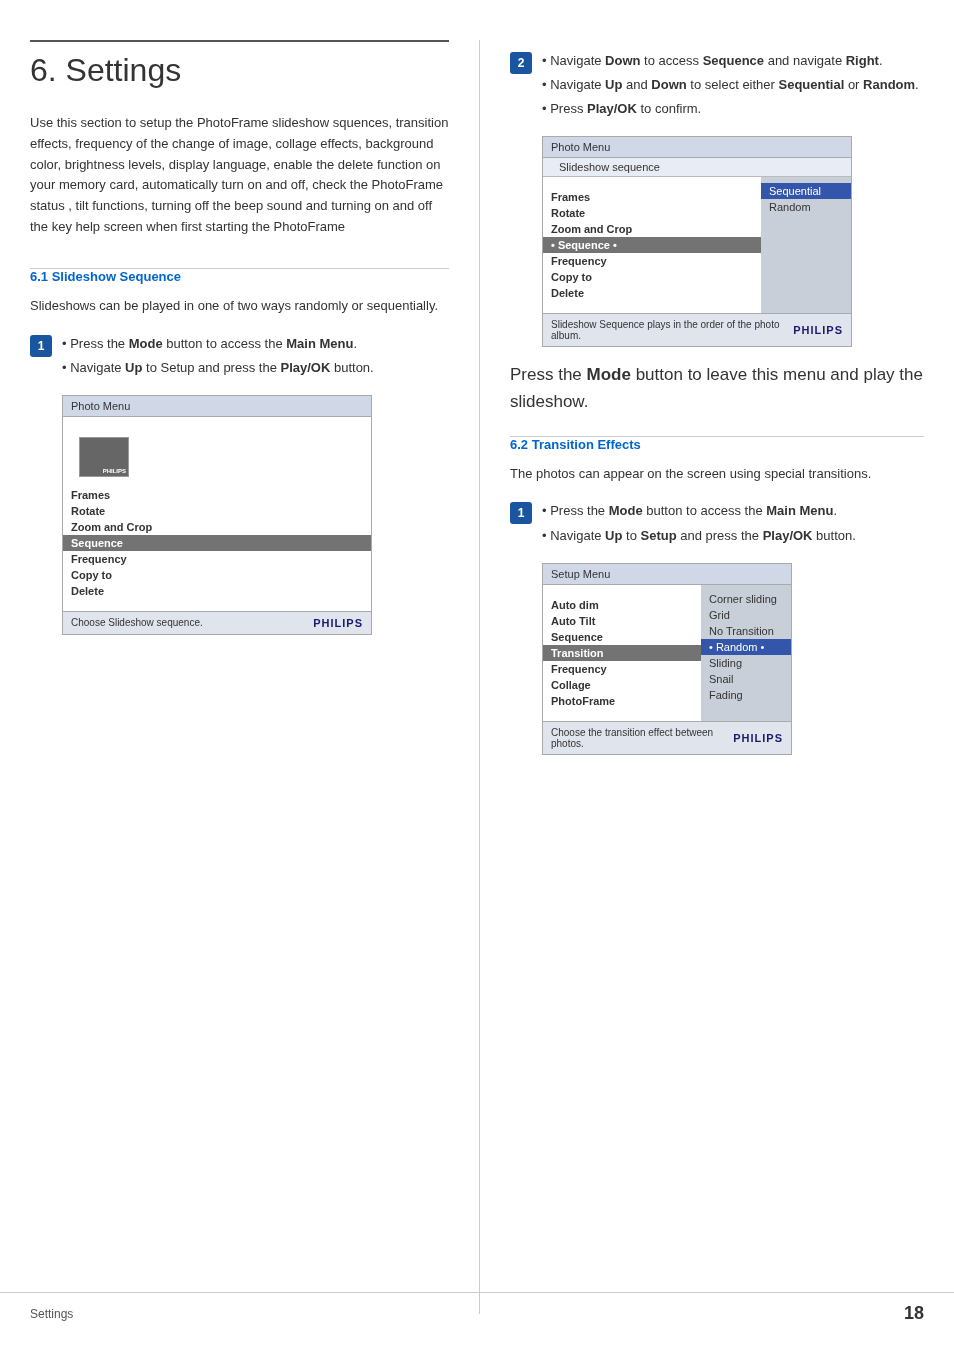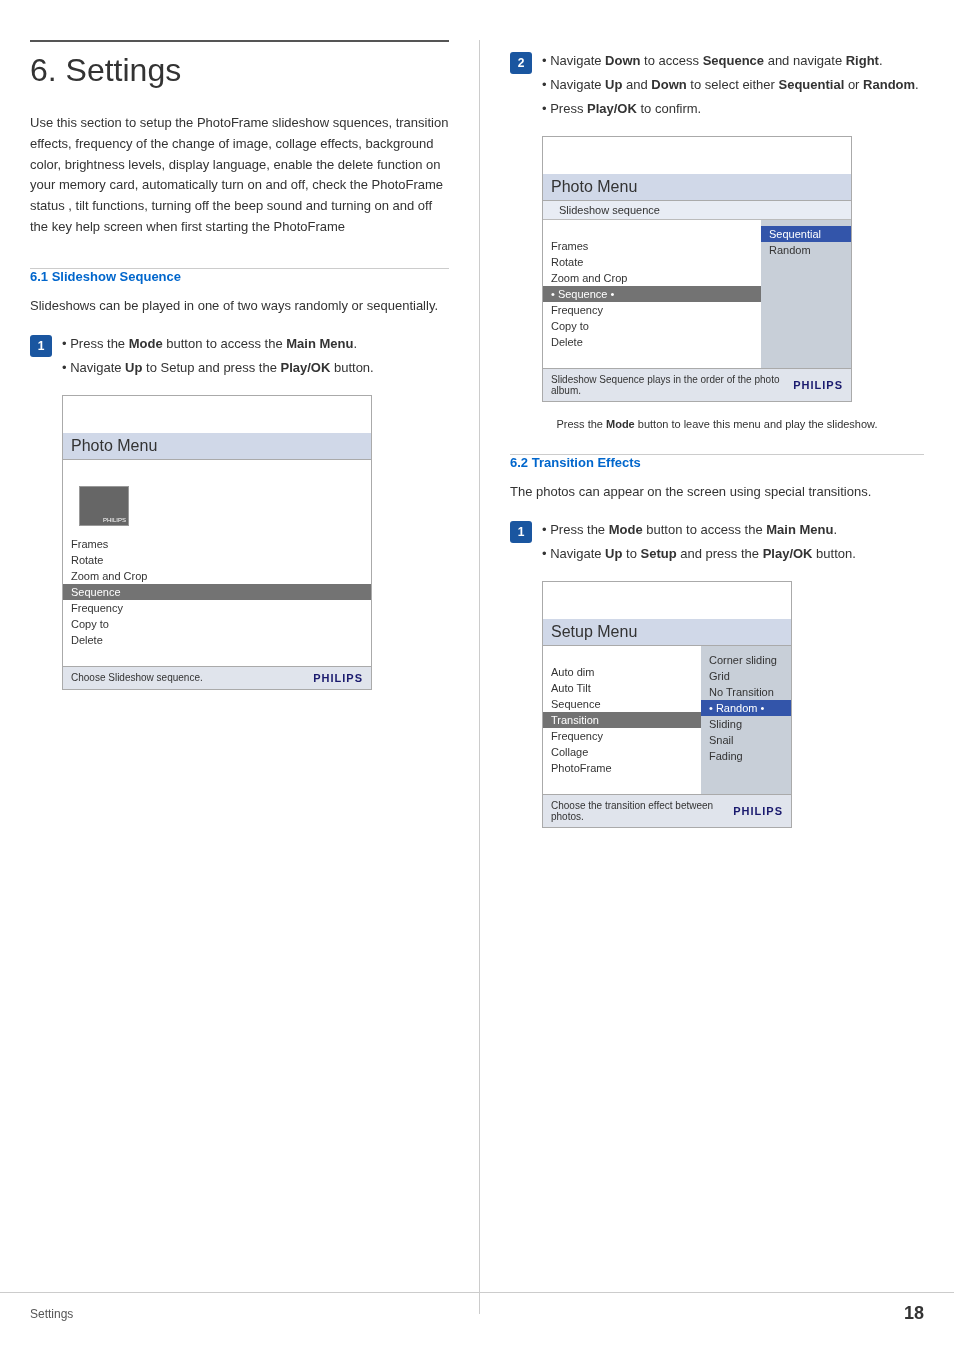--- a/index.html
+++ b/index.html
@@ -103,39 +103,39 @@
       border: 1px solid #aaa;
       background: #fff;
       margin: 14px 0 14px 32px;
       padding: 0;
       width: 310px;
       font-size: 11px;
     }
     .menu-header {
       background: #d0d8e8;
       padding: 4px 8px;
-      font-size: 16px;
+      font-size: 11px;
       color: #333;
       border-bottom: 1px solid #aaa;
-      margin-top: 37px;
     }
     .menu-header-sub {
       background: #e8ecf4;
       padding: 3px 8px 3px 16px;
       font-size: 11px;
       color: #333;
       border-bottom: 1px solid #bbb;
     }
     .menu-body {
       display: flex;
       min-height: 100px;
     }
     .menu-left {
       flex: 1;
-      padding: 18px 0;
+      padding: 12px 0;
+      font-weight: bold;
     }
     .menu-right {
       width: 90px;
       background: #c8cfd8;
       padding: 6px 0;
     }
     .menu-item {
       padding: 2px 8px;
       font-size: 11px;
       color: #333;
@@ -171,25 +171,24 @@
     }
     .menu-thumbnail::after {
       content: 'PHILIPS';
       position: absolute;
       bottom: 2px;
       right: 2px;
       font-size: 6px;
       color: #fff;
     }
     .press-mode-text {
-      font-size: 11px;
+      font-size: 17px;
       line-height: 1.6;
       margin: 12px 0 20px 0;
       color: #333;
-      text-align: center;
     }
     .footer-bar {
       position: absolute;
       bottom: 30px;
       left: 0;
       right: 0;
       display: flex;
       justify-content: space-between;
       align-items: center;
       padding: 0 30px;

